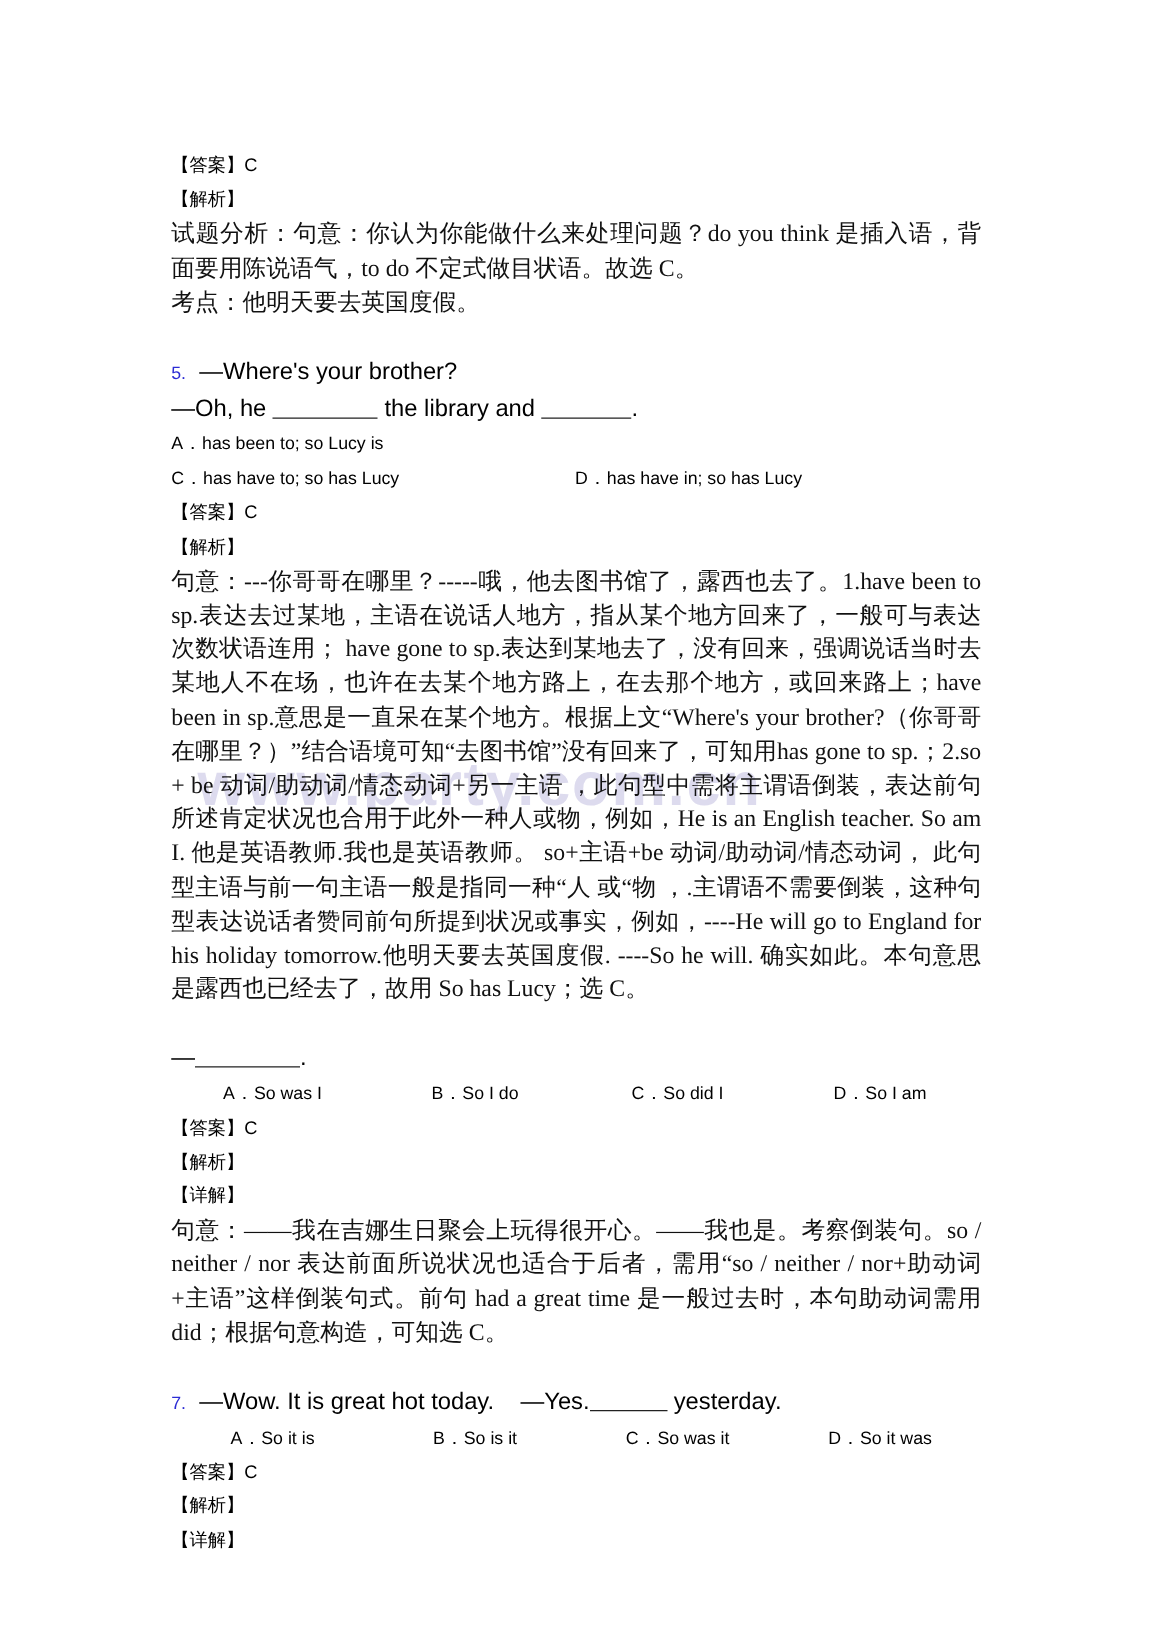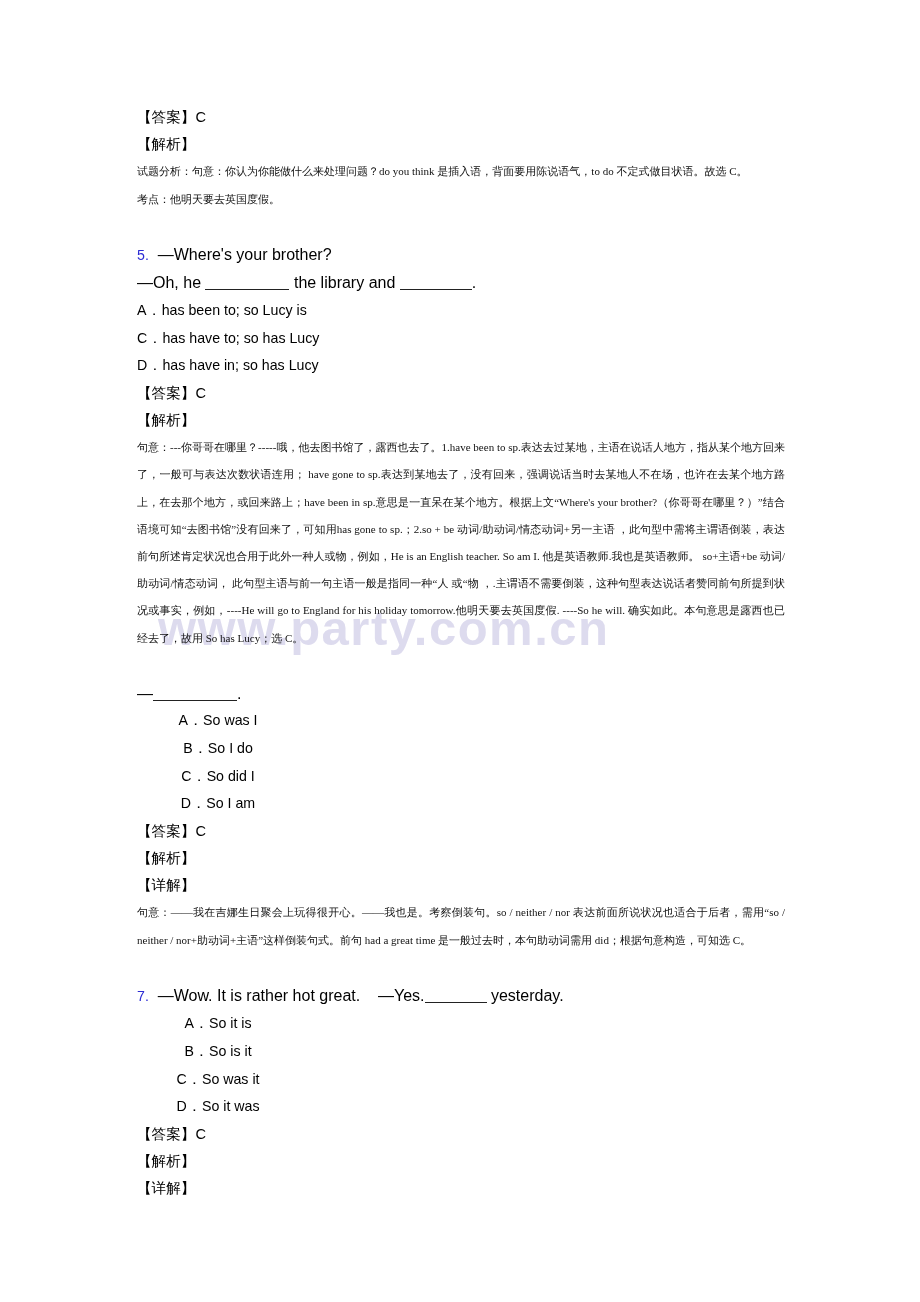--- a/index.html
+++ b/index.html
@@ -30,56 +30,55 @@
     color: #c9c6e4;
     opacity: 0.62;
     white-space: nowrap;
     pointer-events: none;
     z-index: 0;
     user-select: none;
   }
   .content {
     position: absolute;
     left: 137px;
-    top: 104px;
+    top: 120px;
     width: 648px;
     z-index: 2;
   }
   
   .para {
-    font-size: 11px;
+    font-size: 19px;
     line-height: 27.2px;
     text-align: justify;
     text-justify: inter-ideograph;
     color: #111111;
   }
   .tag {
     font-size: 14.6px;
     line-height: 27.2px;
   }
   .qnum {
     color: #2b2bd4;
     font-family: "Liberation Sans", "DejaVu Sans", sans-serif;
     font-size: 14.2px;
     font-weight: 400;
   }
   .qstem {
     font-family: "Liberation Sans", "DejaVu Sans", sans-serif;
-    font-size: 16px;
+    font-size: 19px;
   }
   .q-line {
     line-height: 27.6px;
     white-space: pre;
   }
   .opts {
     display: flex;
     line-height: 27.6px;
     font-family: "Liberation Sans", "DejaVu Sans", sans-serif;
     font-size: 14.2px;
-    flex-direction: column;
   }
   .opts.two > .opt { width: 323px; }
   .opts.four > .opt { width: 162px; text-align: center; }
   .opt {
     white-space: nowrap;
   }
   .opt .olab { letter-spacing: 0.5px; }
   .blank-sm {
     display: inline-block;
     width: 62px;
@@ -145,21 +144,21 @@
       <div class="opt"><span class="olab">D．</span><span>So I am</span></div>
     </div>
 
     <div class="tag"><span>【答案】</span><span class="en">C</span></div>
     <div class="tag">【解析】</div>
     <div class="tag">【详解】</div>
     <div class="para">句意：——我在吉娜生日聚会上玩得很开心。——我也是。考察倒装句。so / neither / nor 表达前面所说状况也适合于后者，需用“so / neither / nor+助动词+主语”这样倒装句式。前句 had a great time 是一般过去时，本句助动词需用 did；根据句意构造，可知选 C。</div>
 
     <div class="spacer-lg"></div>
 
-    <div class="q-line"><span class="qnum">7.</span><span class="qstem">&nbsp; </span><span class="qstem">—Wow. It is rather hot great.</span><span class="qstem">&nbsp;&nbsp;&nbsp; </span><span class="qstem">—Yes.</span><span class="blank-sm"></span><span class="qstem"> </span><span class="qstem">yesterday.</span></div>
+    <div class="q-line"><span class="qnum">7.</span><span class="qstem">&nbsp; </span><span class="qstem">—Wow. It is great hot today.</span><span class="qstem">&nbsp;&nbsp;&nbsp; </span><span class="qstem">—Yes.</span><span class="blank-sm"></span><span class="qstem"> </span><span class="qstem">yesterday.</span></div>
 
     <div class="opts four">
       <div class="opt"><span class="olab">A．</span><span>So it is</span></div>
       <div class="opt"><span class="olab">B．</span><span>So is it</span></div>
       <div class="opt"><span class="olab">C．</span><span>So was it</span></div>
       <div class="opt"><span class="olab">D．</span><span>So it was</span></div>
     </div>
 
     <div class="tag"><span>【答案】</span><span class="en">C</span></div>
     <div class="tag">【解析】</div>

